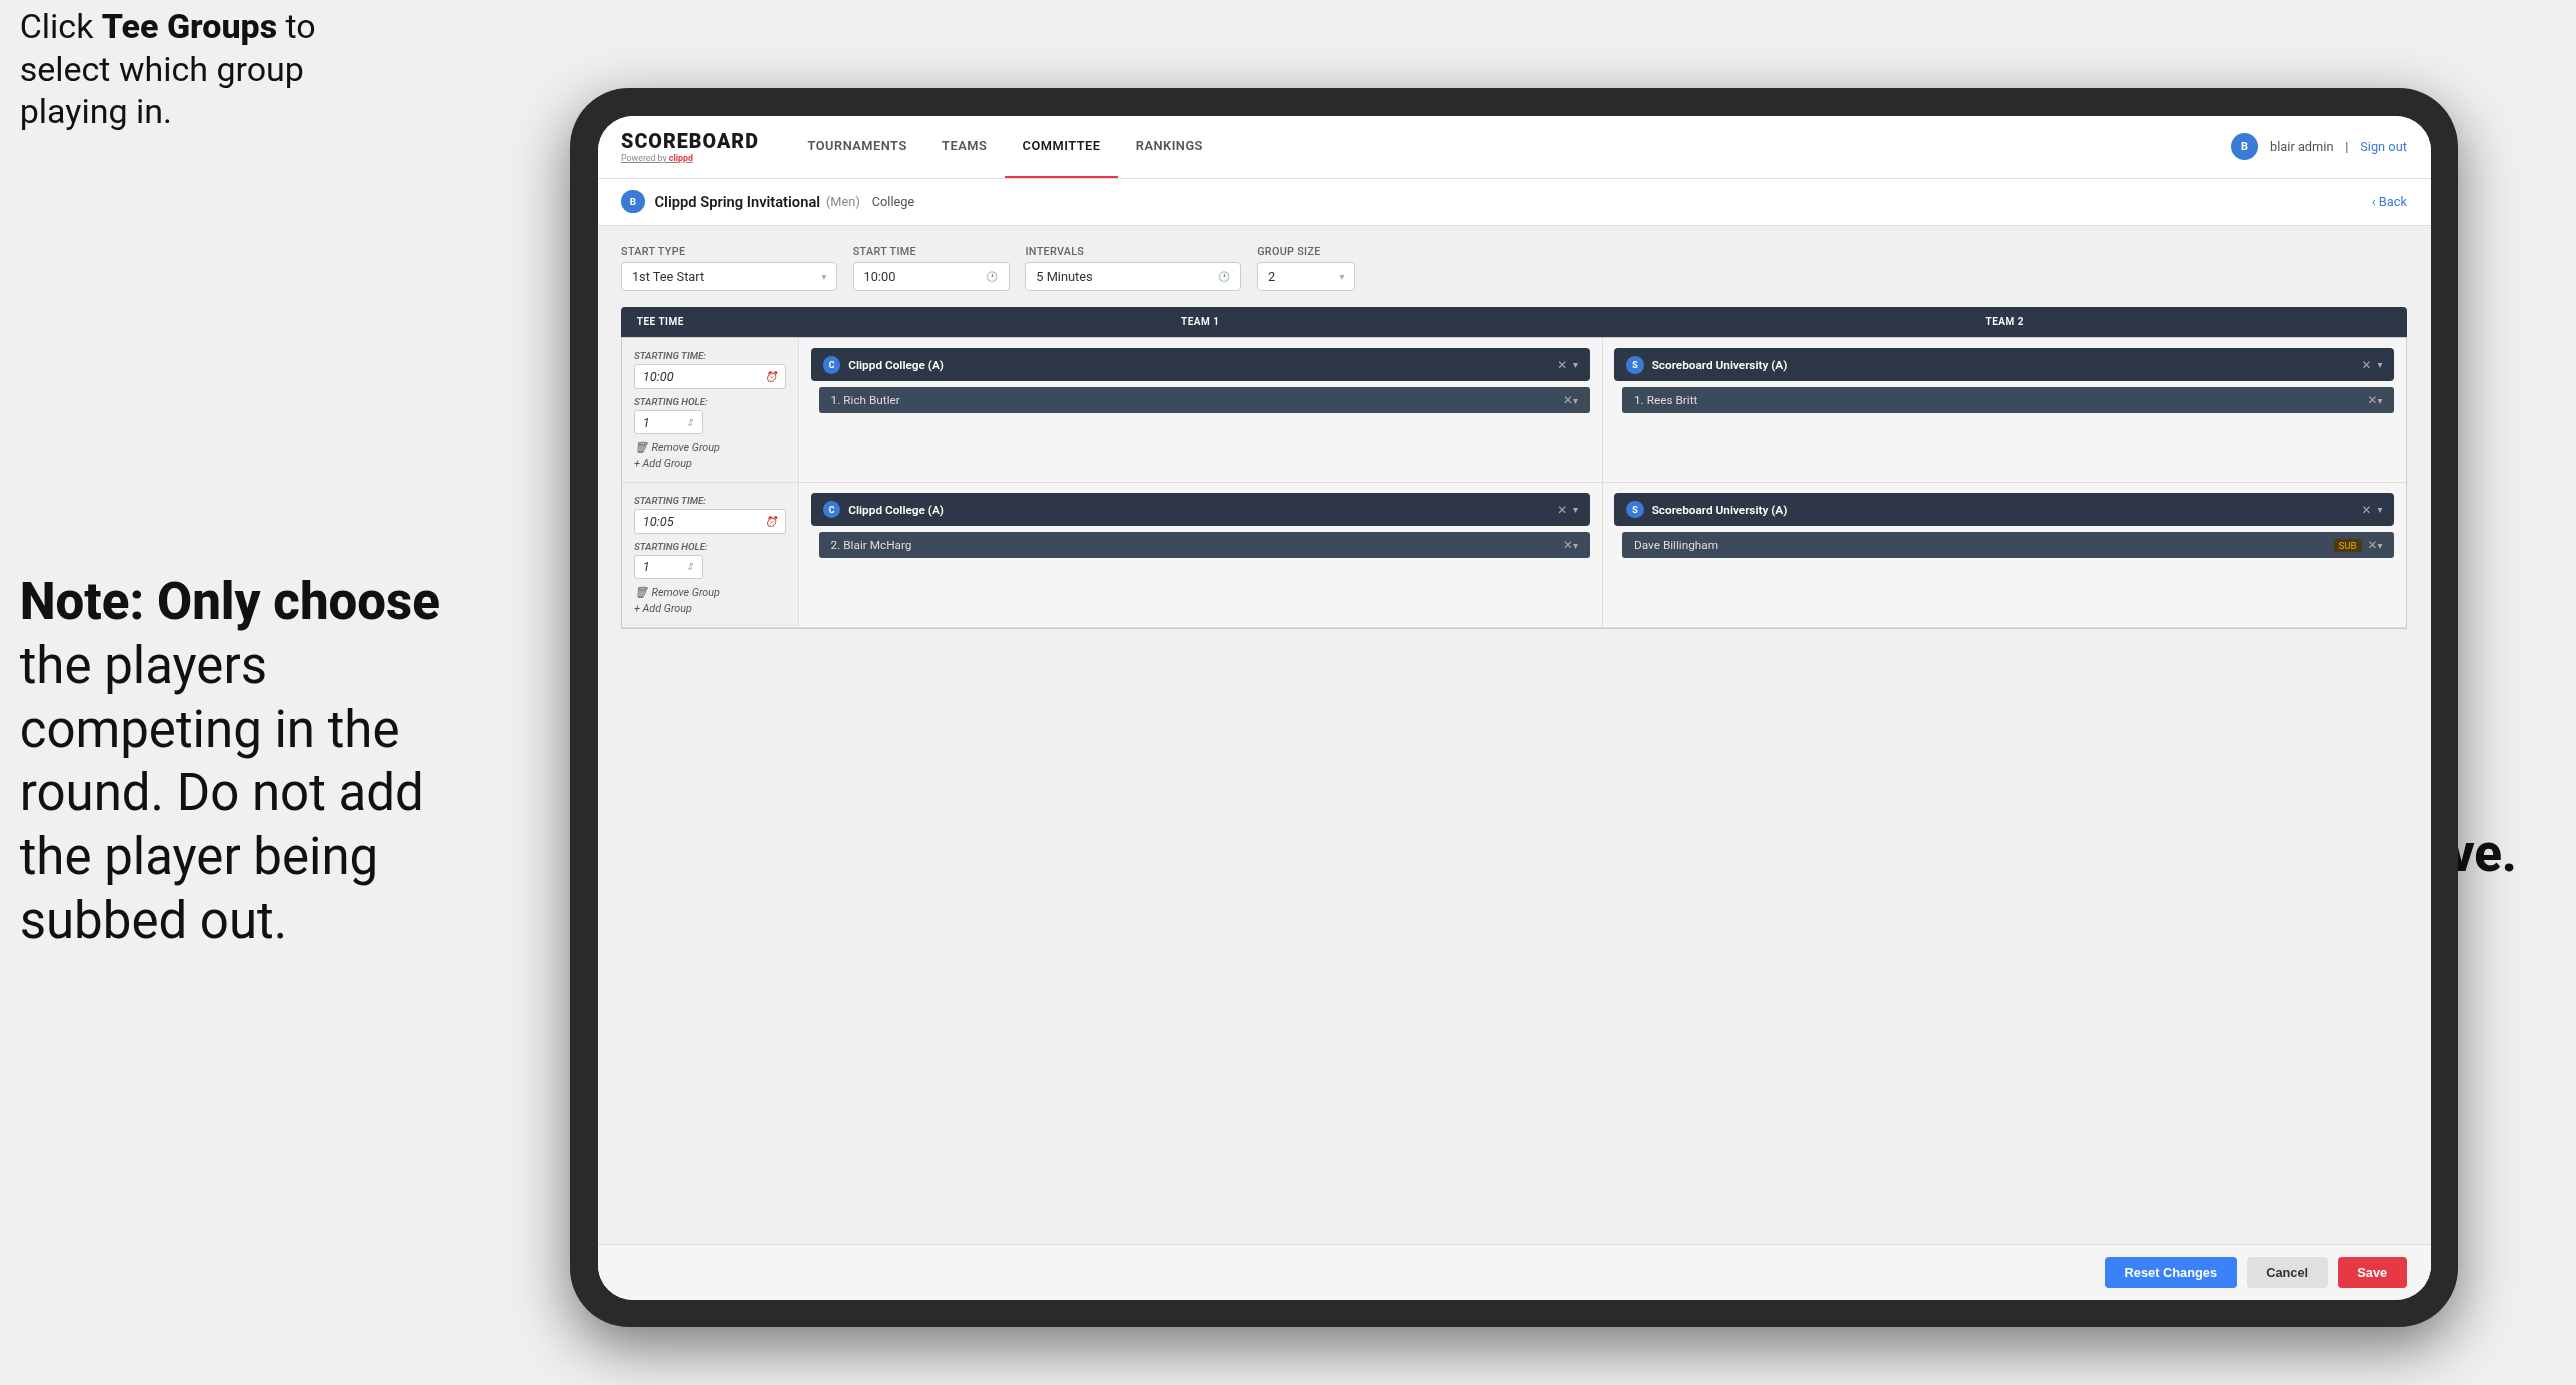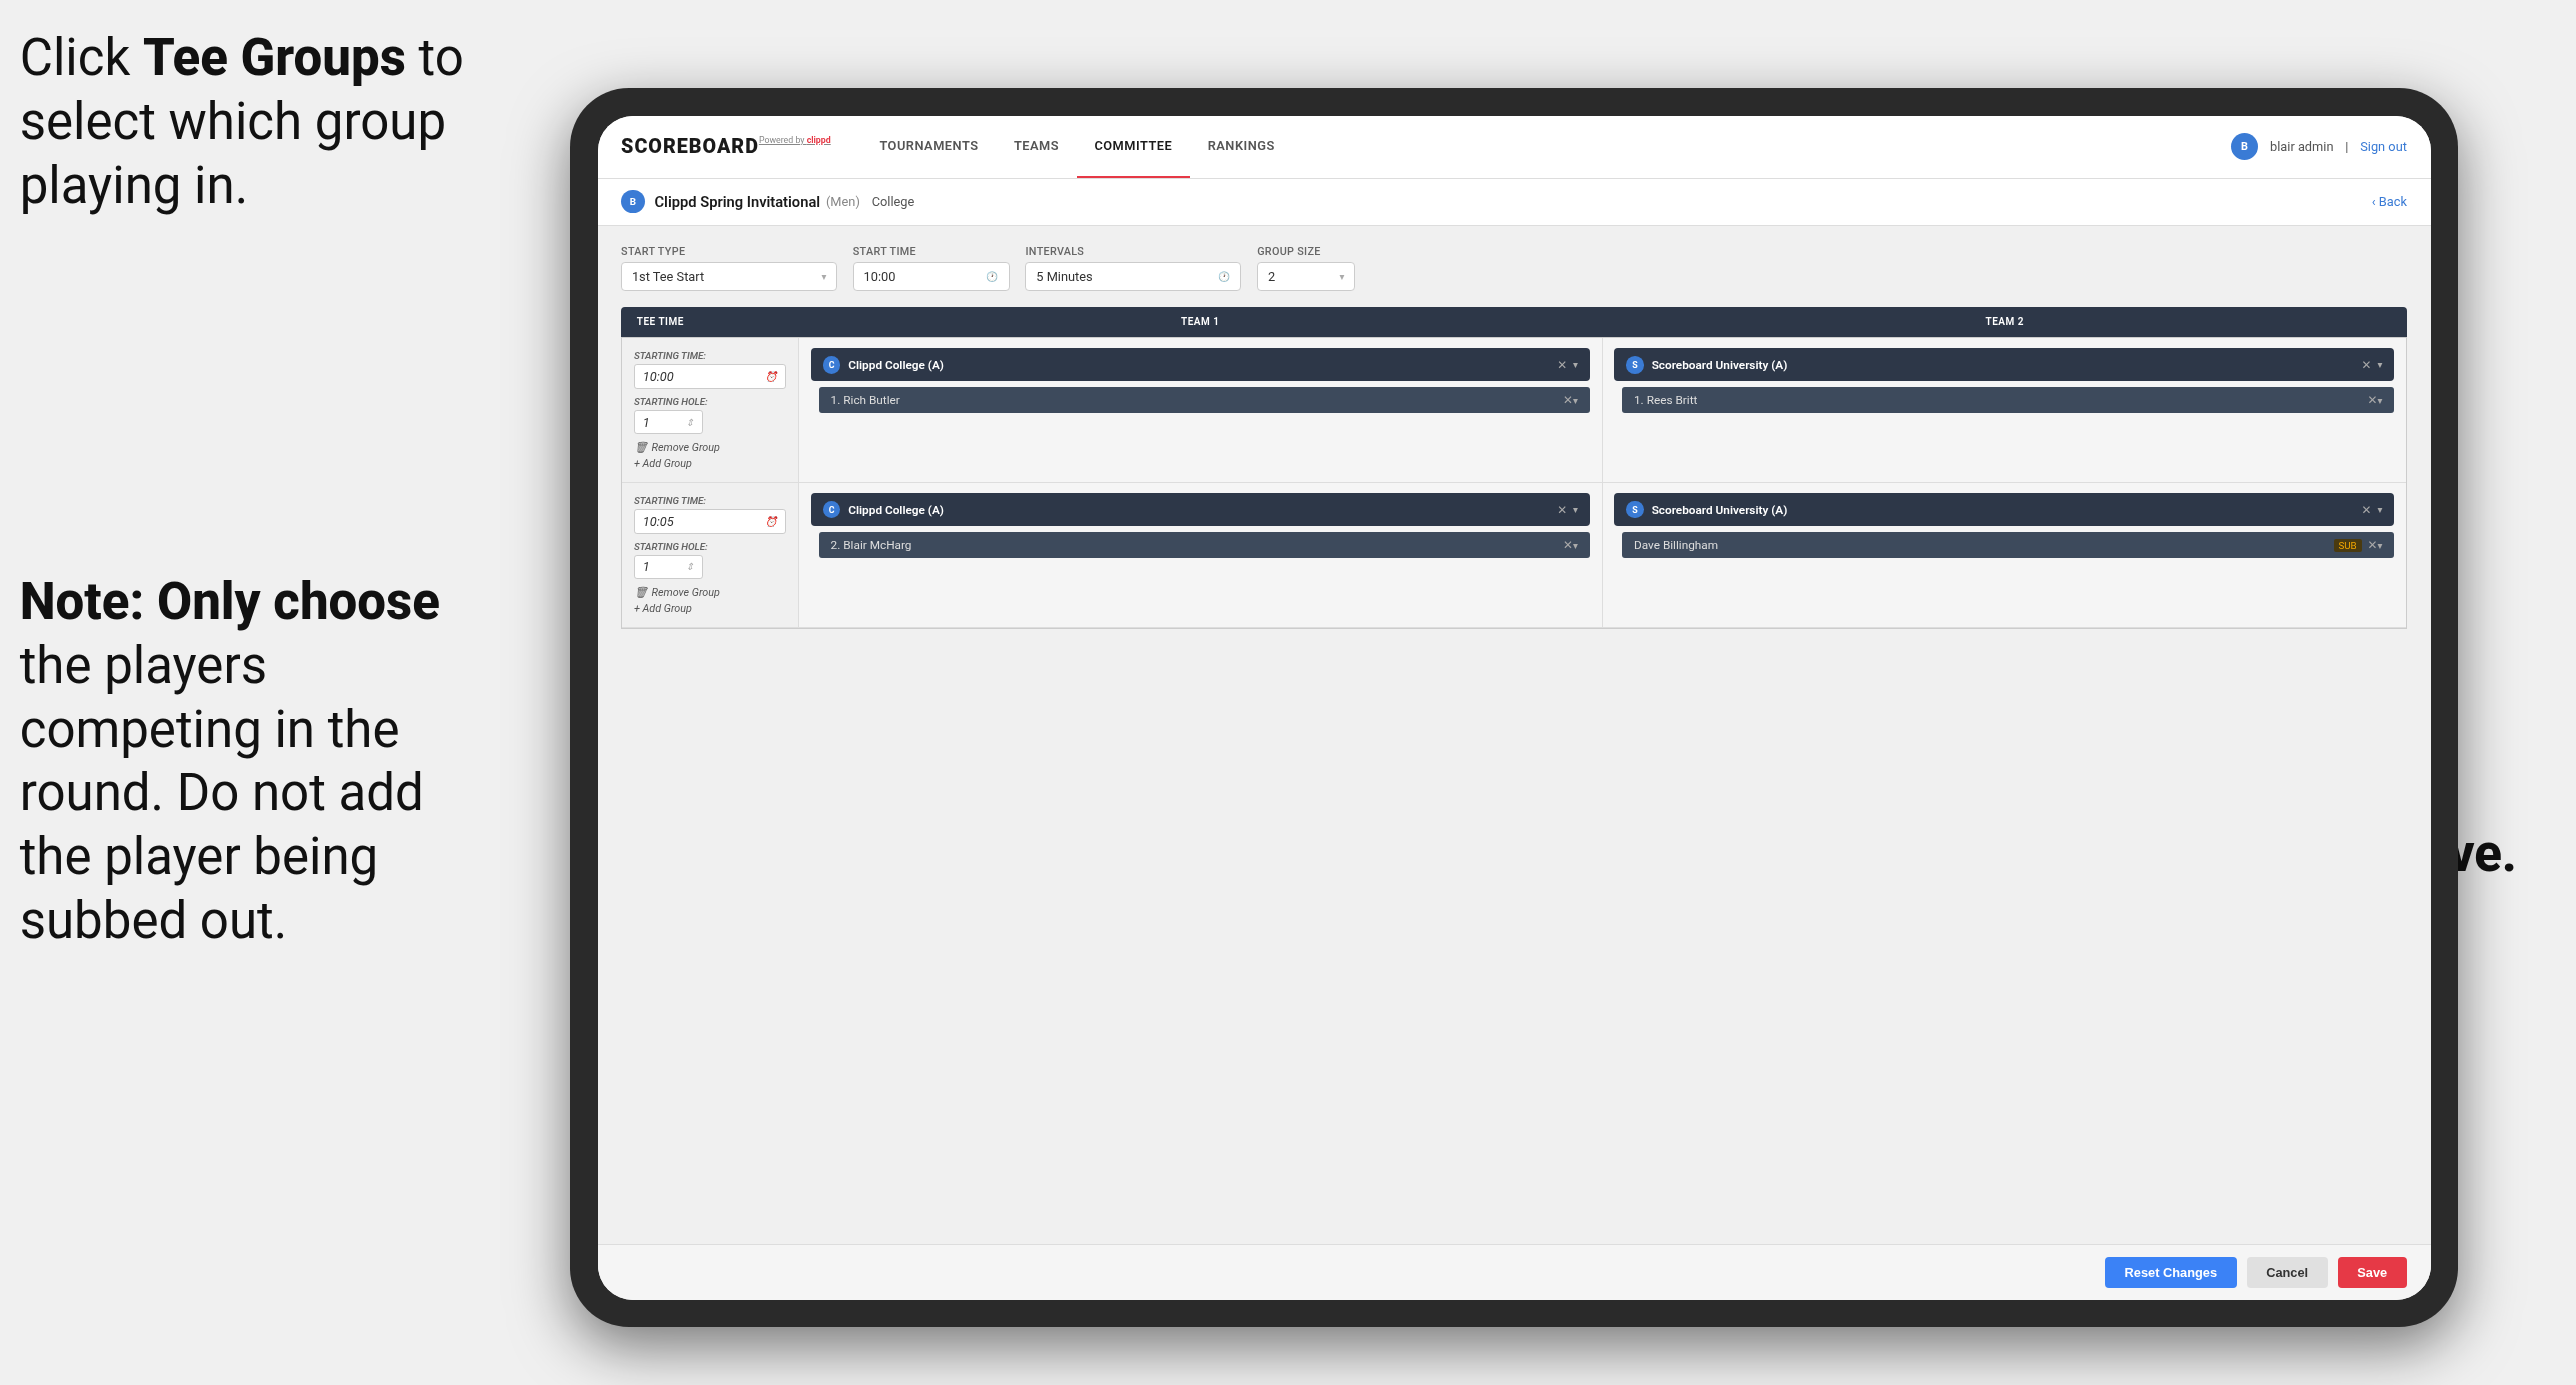--- a/index.html
+++ b/index.html
@@ -8,23 +8,23 @@
       font-family: -apple-system, BlinkMacSystemFont, 'Segoe UI', Roboto, sans-serif;
       width: 2576px;
       height: 1385px;
       position: relative;
       overflow: hidden;
     }
 
     
     .instruction-text {
       position: absolute;
-      top: 26px;
+      top: 5px;
       left: 19.7px;
-      font-size: 51px;
+      font-size: 34px;
       line-height: 1.25;
       color: #111;
       max-width: 551px;
     }
     .instruction-text .bold { font-weight: 800; }
 
     
     .note-text {
       position: absolute;
       top: 570px;
@@ -75,21 +75,21 @@
       border-bottom: 1px solid #ddd;
       display: flex;
       align-items: center;
       padding: 0 23.6px;
       height: 63px;
       flex-shrink: 0;
     }
 
     .logo-area {
       display: flex;
-      flex-direction: row;
+      flex-direction: column;
       margin-right: 31px;
     }
     .logo-scoreboard {
       font-size: 19.7px;
       font-weight: 900;
       letter-spacing: 1px;
       color: #1a1a1a;
     }
     .logo-powered {
       font-size: 8.8px;

